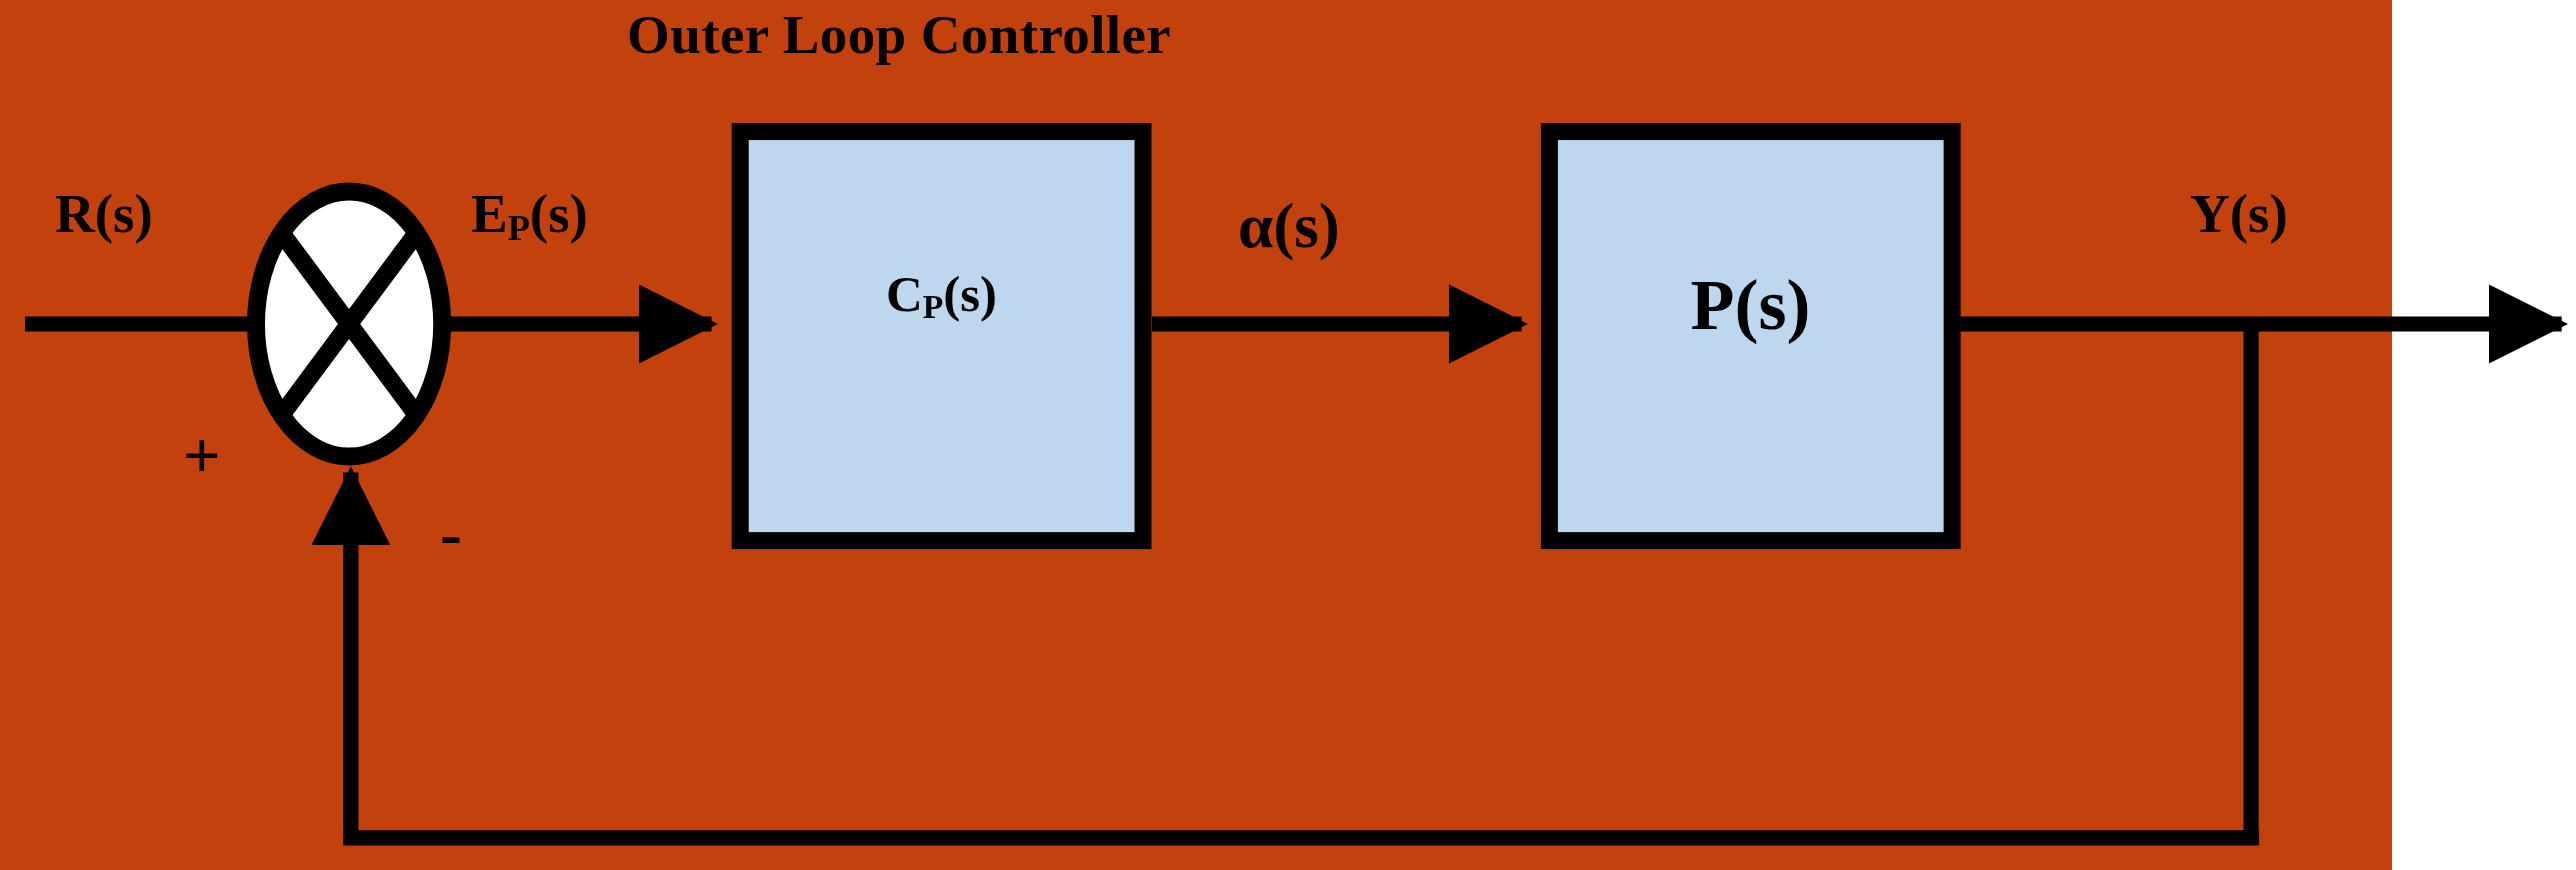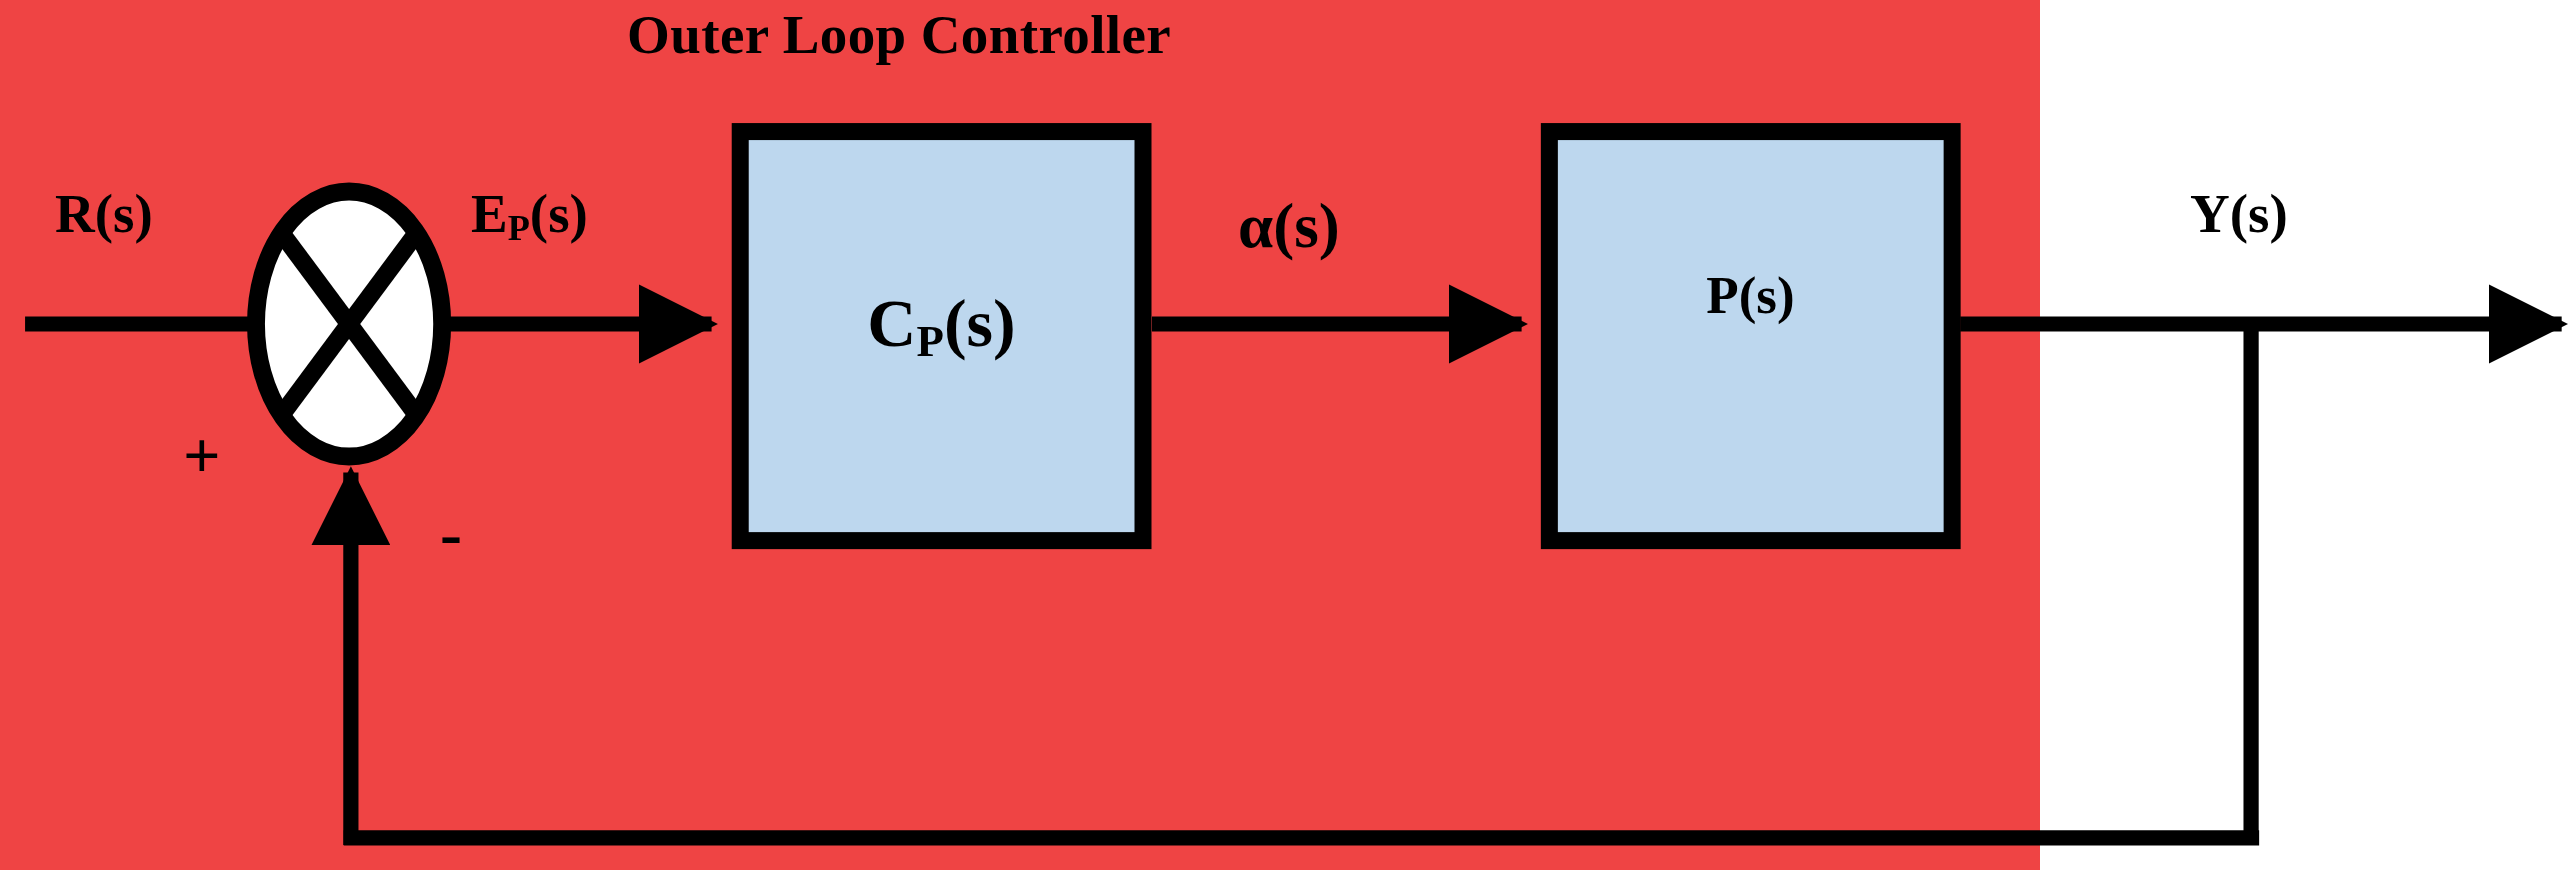--- a/index.html
+++ b/index.html
@@ -8,23 +8,23 @@
     background: #ffffff;
   }
   body {
     width: 2576px;
     height: 870px;
     overflow: hidden;
     font-family: "Liberation Serif", "DejaVu Serif", serif;
   }
   #diagram-root {
     position: relative;
-    width: 2040px;
+    width: 2392px;
     height: 870px;
-    background: #ef4444;
+    background: #c2410c;
   }
   svg#diagram-svg {
     position: absolute;
     left: 0;
     top: 0;
     width: 2576px;
     height: 870px;
     display: block;
   }
   .lbl {
@@ -41,22 +41,22 @@
     top: 7.2px;
     font-size: 55px;
     letter-spacing: 0.4px;
   }
   #label-r  { left: 55px;   top: 186px; font-size: 55px; }
   #label-ep { left: 471px;  top: 186px; font-size: 55px; }
   #label-alpha { left: 1238px; top: 195px; font-size: 63px; }
   #label-y  { left: 2182px; top: 186px; font-size: 55px; margin-left: 8px; }
   #label-plus  { left: 183px; top: 423px; font-size: 66px; }
   #label-minus { left: 440px; top: 501px; font-size: 66px; }
-  #block1-label { left: 732px;  top: 269px; width: 419px; text-align: center; font-size: 68px; margin-top: 20px; }
-  #block2-label { left: 1541px; top: 269px; width: 419px; text-align: center; font-size: 53px; }
+  #block1-label { left: 732px;  top: 269px; width: 419px; text-align: center; font-size: 51px; }
+  #block2-label { left: 1541px; top: 269px; width: 419px; text-align: center; font-size: 72px; }
   .sub {
     font-size: 0.66em;
     vertical-align: -0.22em;
     font-weight: bold;
   }
 </style>
 </head>
 <body>
 
 <div id="diagram-root">

